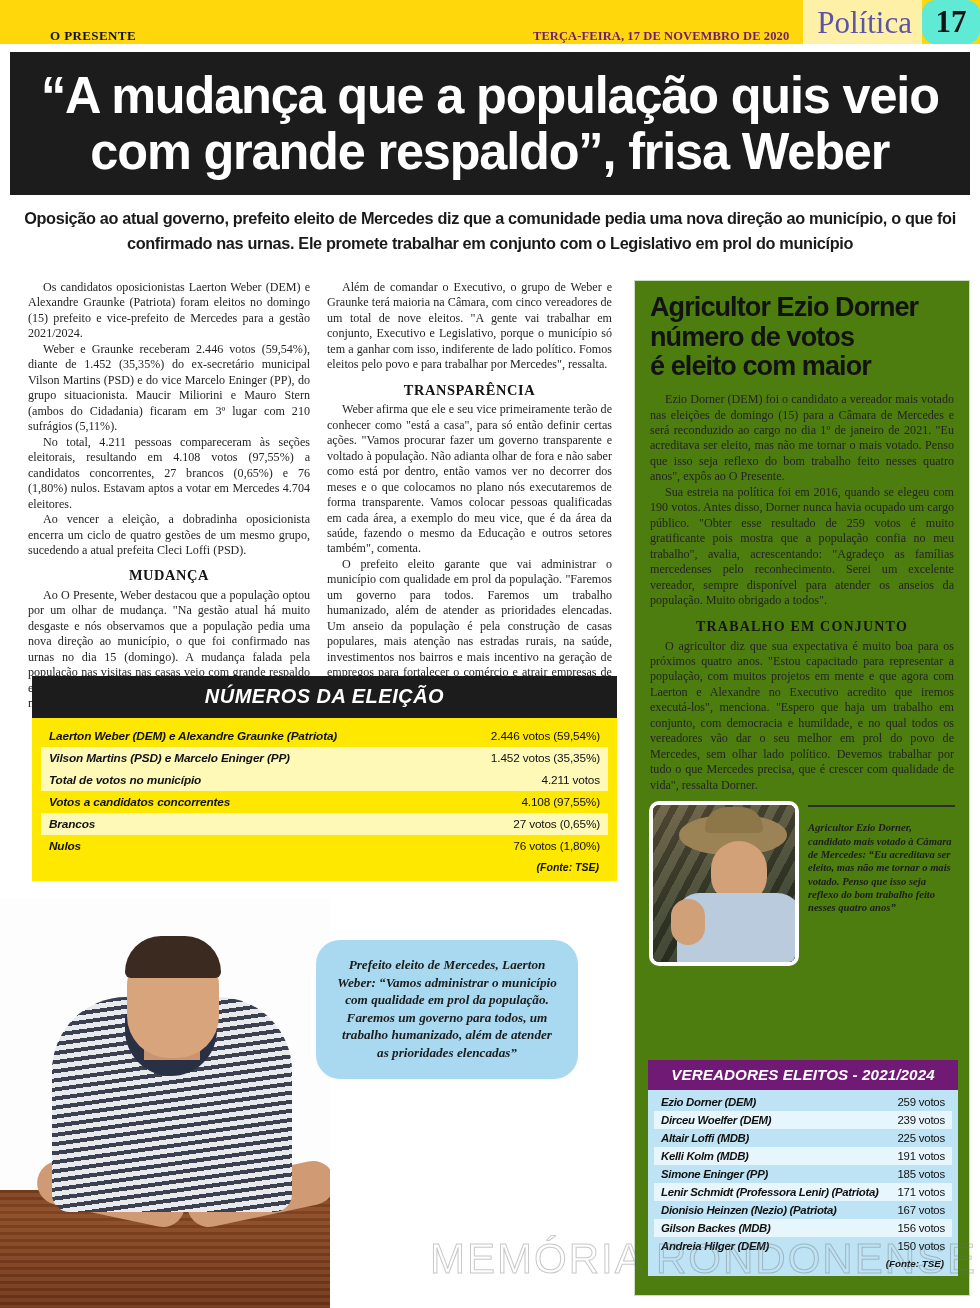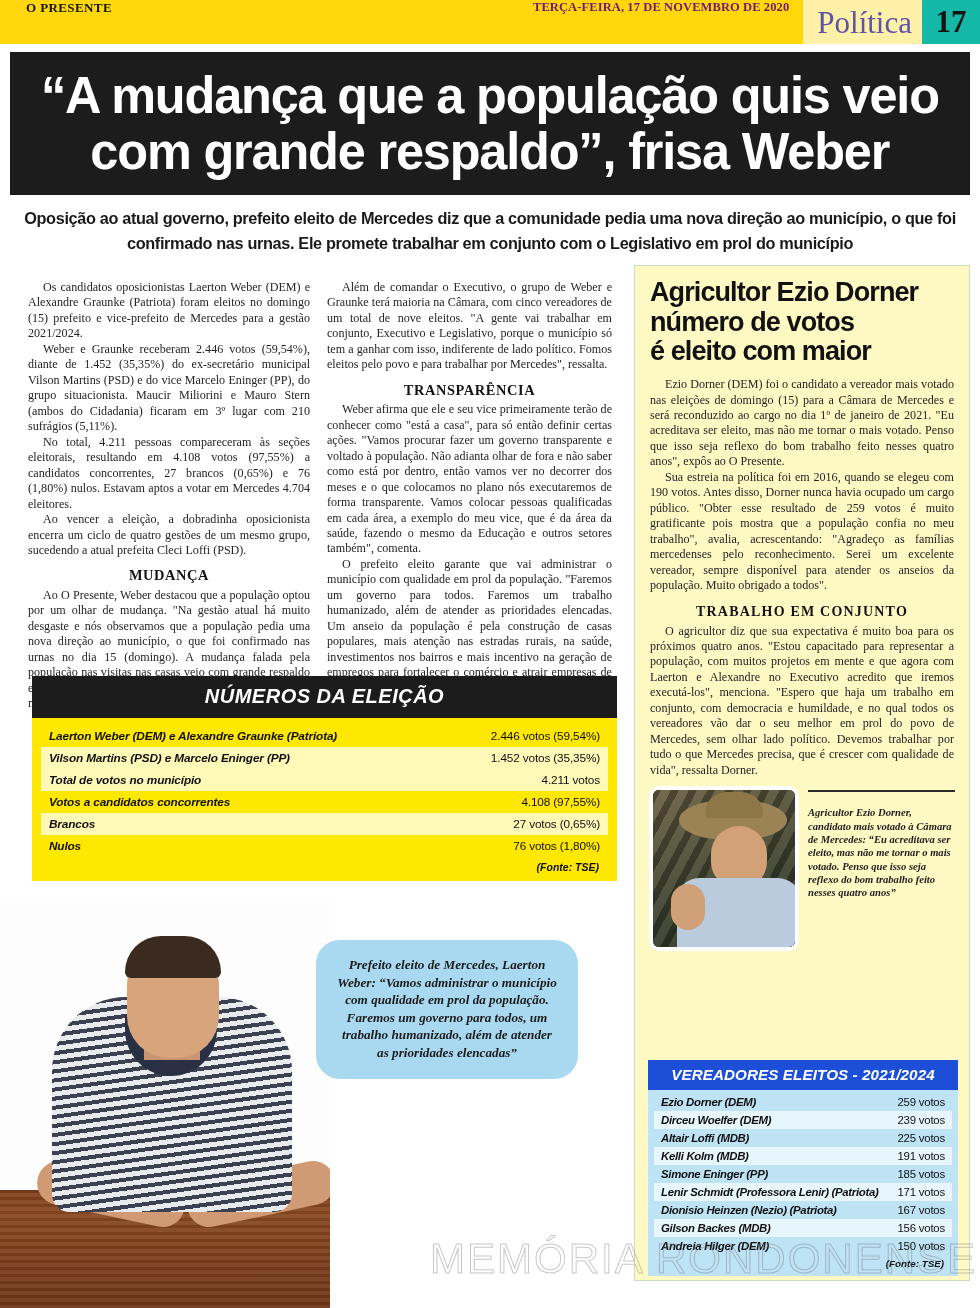--- a/index.html
+++ b/index.html
@@ -13,21 +13,22 @@
     overflow: hidden;
   }
 
   
   .masthead {
     position: absolute;
     left: 0; top: 0;
     width: 980px; height: 44px;
     background: #FFD70B;
     display: flex;
-    align-items: flex-start;
+    align-items: flex-end;
+    padding-left: 24px;
   }
   .masthead-brand {
     font-family: "Liberation Serif", serif;
     font-weight: bold;
     font-size: 13px;
     letter-spacing: .4px;
     color: #141414;
     margin-left: 26px;
     flex: 0 0 auto;
   }
@@ -51,28 +52,29 @@
     font-family: "Liberation Serif", serif;
     font-weight: normal;
     font-size: 31px;
     color: #5B54A8;
     line-height: 1;
   }
   .masthead-pagenum {
     flex: 0 0 auto;
     width: 58px;
     height: 44px;
-    background: #14b8a6;
+    background: #5eead4;
     display: flex;
     align-items: center;
     justify-content: center;
     font-family: "Liberation Serif", serif;
     font-weight: bold;
     font-size: 31px;
     color: #141414;
+    border-radius: 14px;
   }
 
   
   .headline-block {
     position: absolute;
     left: 10px; top: 52px;
     width: 960px; height: 143px;
     background: #1C1C1C;
     display: flex;
     flex-direction: column;
@@ -122,23 +124,23 @@
     letter-spacing: .6px;
     margin: 8px 0 3px;
     color: #141414;
   }
   #col1 { left: 28px; top: 280px; width: 282px; }
   #col2 { left: 327px; top: 280px; width: 285px; }
 
   
   .sidebar {
     position: absolute;
-    left: 634px; top: 265px;
+    left: 634px; top: 280px;
     width: 336px; height: 1016px;
-    background: #fef9c3;
+    background: #4d7c0f;
     border: 1px solid #cdddc2;
   }
   .sidebar-headline {
     padding: 12px 15px 0 15px;
     font-family: "Liberation Sans", sans-serif;
     font-weight: bold;
     font-size: 27px;
     line-height: 1.1;
     letter-spacing: -0.9px;
     color: #121212;
@@ -264,21 +266,21 @@
     text-align: center;
   }
 
   
   .ver-table {
     position: absolute;
     left: 648px; top: 1060px;
     width: 310px;
   }
   .ver-title {
-    background: #1d4ed8;
+    background: #701a75;
     color: #ffffff;
     text-align: center;
     font-family: "Liberation Sans", sans-serif;
     font-weight: bold;
     font-style: italic;
     font-size: 15.2px;
     letter-spacing: .1px;
     padding: 6px 0 7px;
   }
   .ver-body {

